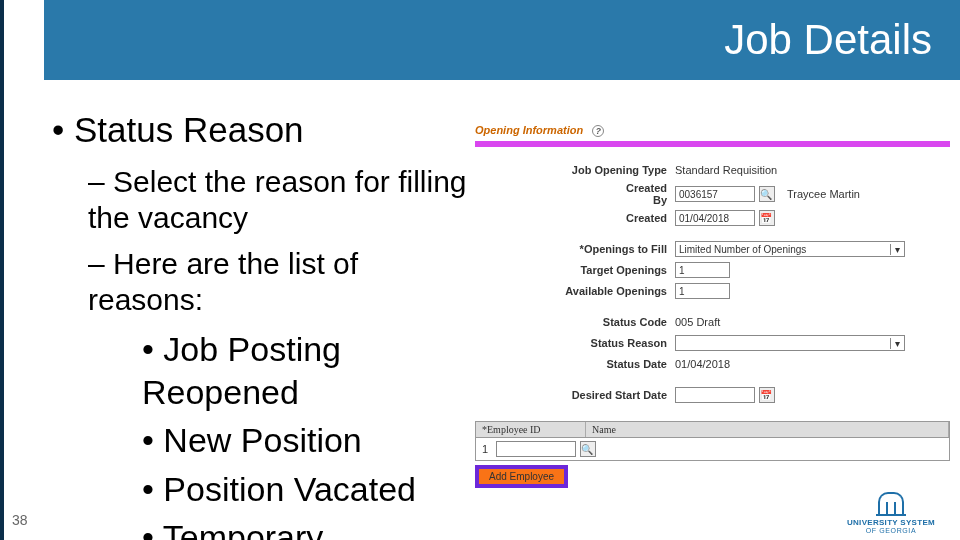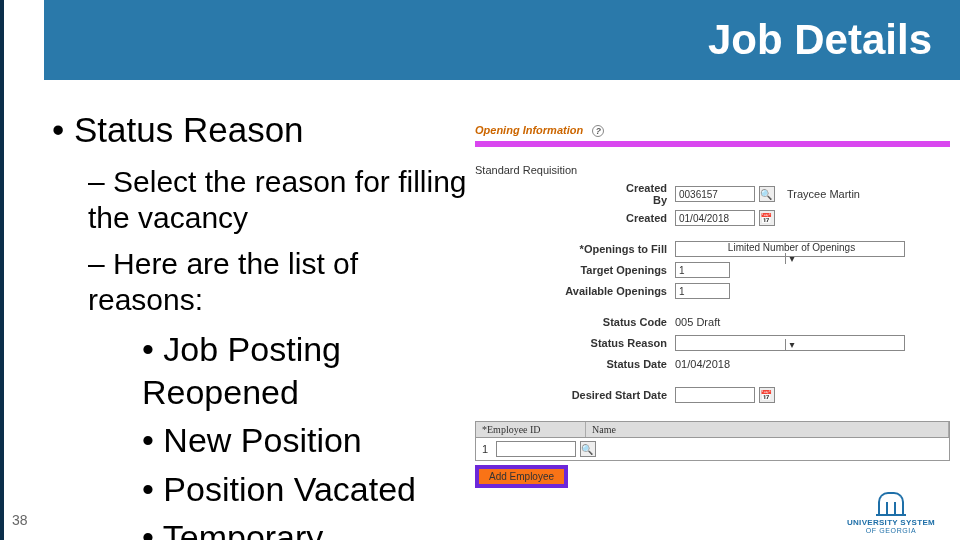--- a/index.html
+++ b/index.html
@@ -1,39 +1,39 @@
 <!DOCTYPE html>
 <html><head>
 <meta charset="utf-8">
 <style>
   *{box-sizing:border-box;margin:0;padding:0;}
   html,body{width:960px;height:540px;font-family:Arial,Helvetica,sans-serif;background:#fff;overflow:hidden;}
   .slide{position:relative;width:960px;height:540px;border-left:4px solid #0b2e4a;}
   .titlebar{position:absolute;left:40px;right:0;top:0;height:80px;background:#2a79aa;display:flex;align-items:center;justify-content:flex-end;padding-right:28px;}
-  .titlebar .title{color:#fff;font-size:42px;font-weight:700;font-family:"Segoe UI",Arial,sans-serif;}
+  .titlebar .title{color:#fff;font-size:42px;font-weight:400;font-family:"Segoe UI",Arial,sans-serif;}
   .body{position:absolute;left:48px;top:110px;width:420px;color:#000;}
   .l1{font-size:35px;margin-bottom:14px;}
   .l1::before{content:"• ";}
   .l2{font-size:30px;margin-left:36px;margin-bottom:10px;line-height:1.2;}
   .l2::before{content:"– ";}
   .l3{font-size:34px;margin-left:90px;margin-bottom:6px;line-height:1.25;}
   .l3::before{content:"• ";}
   .pagenum{position:absolute;left:8px;bottom:12px;font-size:14px;color:#666;}
   .form{position:absolute;right:10px;top:122px;width:475px;font-family:Tahoma,Arial,sans-serif;font-size:11px;color:#333;background:#fff;}
   .section-head{color:#cc6600;font-weight:bold;border-bottom:6px solid #d946ef;padding:2px 0 4px 0;margin-bottom:14px;font-style:italic;}
   .section-head .help{display:inline-block;margin-left:6px;border:1px solid #888;border-radius:50%;width:12px;height:12px;font-size:9px;text-align:center;line-height:11px;color:#555;}
   .row{display:flex;align-items:center;min-height:18px;margin-bottom:3px;}
   .label{width:200px;text-align:right;padding-right:8px;color:#333;}
   .bold{font-weight:bold;}
   .val{flex:1;display:flex;align-items:center;gap:4px;}
   .input{height:16px;border:1px solid #888;background:#fff;padding:0 3px;font-size:10px;display:inline-flex;align-items:center;}
   .w70{width:80px;}
   .w50{width:55px;}
   .iconbtn{width:16px;height:16px;border:1px solid #888;background:#eee;display:inline-flex;align-items:center;justify-content:center;font-size:10px;cursor:pointer;}
-  .dropdown{width:230px;height:16px;border:1px solid #888;background:#fff;font-size:10px;display:flex;align-items:center;justify-content:space-between;padding-left:3px;flex-direction:column;}
+  .dropdown{width:230px;height:16px;border:1px solid #888;background:#fff;font-size:10px;display:flex;align-items:center;justify-content:space-between;padding-left:3px;}
   .dropdown .arrow{border-left:1px solid #888;width:14px;text-align:center;}
   .plain{font-size:11px;}
   .grid{border:1px solid #999;margin-top:4px;}
   .grid-head{display:flex;background:#ddd;border-bottom:1px solid #999;font-family:Liberation Serif, serif;}
   .grid-head .col{padding:2px 6px;font-size:10px;border-right:1px solid #aaa;}
   .colA{width:110px;} .colB{flex:1;}
   .grid-row{display:flex;align-items:center;padding:3px 6px;gap:4px;}
   .addbtn{margin-top:4px;border:4px solid #6d28d9;background:#f97316;font-size:10px;padding:2px 10px;display:inline-block;cursor:pointer;}
   .gap{height:10px;}
   .logo{position:absolute;right:14px;bottom:6px;text-align:center;width:110px;}
@@ -66,20 +66,21 @@
 
   <div class="pagenum">38</div>
 
   <div class="form">
     <div class="section-head">
       <span>Opening Information</span>
       <span class="help">?</span>
     </div>
 
     <div class="row">
+      <div class="label bold">Job Opening Type</div>
       <div class="val plain">Standard Requisition</div>
     </div>
     <div class="row">
       <div class="label bold">Created<br>By</div>
       <div class="val">
         <span class="input w70">0036157</span>
         <span class="iconbtn">🔍</span>
         <span class="plain" style="margin-left:8px;">Traycee Martin</span>
       </div>
     </div>

